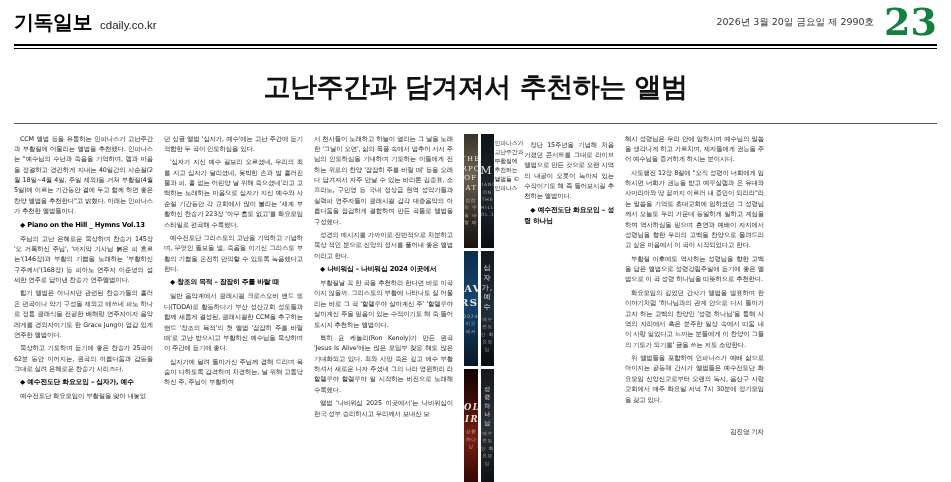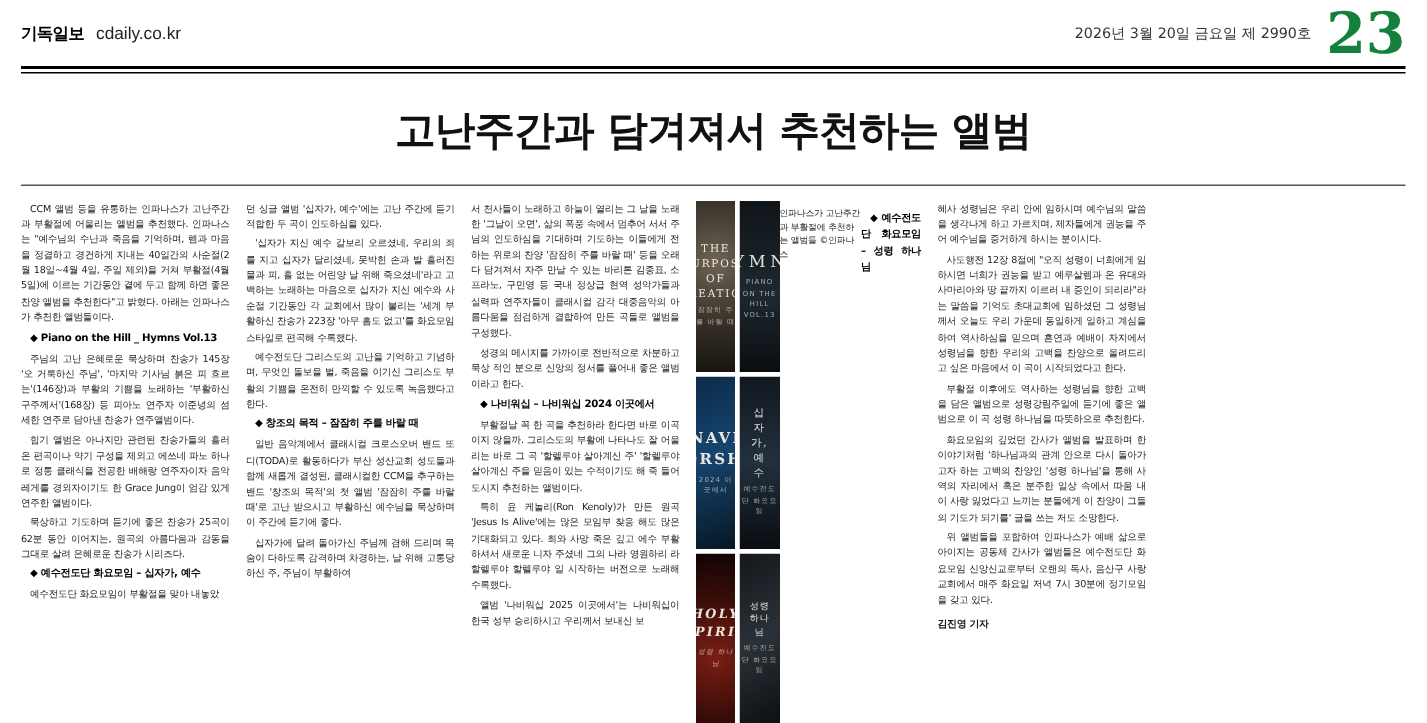--- a/index.html
+++ b/index.html
@@ -33,21 +33,21 @@
   }
   .logo-block {
     display: flex;
     align-items: baseline;
     gap: 8px;
     min-width: 220px;
   }
   .logo-title {
     font-family: "DejaVu Serif", "Liberation Serif", serif;
     font-weight: bold;
-    font-size: 11px;
+    font-size: 20px;
     letter-spacing: -0.5px;
     color: #000;
   }
   .logo-url {
     font-size: 11.5px;
     color: #222;
     font-family: "Liberation Sans", sans-serif;
   }
   .section-title {
     position: absolute;
@@ -211,23 +211,24 @@
   .art-body {
     margin-top: 6px;
     font-size: 6.4px;
     line-height: 1.62;
     text-align: justify;
     letter-spacing: -0.15px;
   }
   .art-body p { margin: 0 0 3px 0; text-indent: 6px; }
 
   .byline {
+    text-align: right;
     font-size: 6.6px;
-    font-weight: bold;
-    margin-top: 6px;
+    font-weight: normal;
+    margin-top: 22px;
     letter-spacing: -0.2px;
   }
 </style>
 </head>
 <body>
 
 <div class="page">
 
   <div class="masthead">
     <div class="logo-block">
@@ -309,20 +310,21 @@
         </div>
         <div class="album a6">
           <div class="inner">
             <div class="album-title">성령 하나님</div>
             <div class="album-sub">예수전도단 화요모임</div>
           </div>
         </div>
       </div>
       <div class="album-caption">인파나스가 고난주간과 부활절에 추천하는 앨범들 ©인파나스</div>
       <div class="art-body">
+        <p>창단 15주년을 기념해 처음 가졌던 콘서트를 그대로 라이브 앨범으로 만든 것으로 오랜 사역의 내공이 오롯이 녹아져 있는 수작이기도 해 즉 들어보시길 추천하는 앨범이다.</p>
         <p class="sub-head">◆ 예수전도단 화요모임 – 성령 하나님</p>
 
       </div>
     </div>
 
     <div class="col">
       <p class="noindent">혜사 성령님은 우리 안에 임하시며 예수님의 말씀을 생각나게 하고 가르치며, 제자들에게 권능을 주어 예수님을 증거하게 하시는 분이시다.</p>
       <p>사도행전 12장 8절에 "오직 성령이 너희에게 임하시면 너희가 권능을 받고 예루살렘과 온 유대와 사마리아와 땅 끝까지 이르러 내 증인이 되리라"라는 말씀을 기억도 초대교회에 임하셨던 그 성령님께서 오늘도 우리 가운데 동일하게 일하고 계심을 하여 역사하심을 믿으며 흔연과 예배이 자지에서 성령님을 향한 우리의 고백을 찬양으로 올려드리고 싶은 마음에서 이 곡이 시작되었다고 한다.</p>
       <p>부활절 이후에도 역사하는 성령님을 향한 고백을 담은 앨범으로 성령강림주일에 듣기에 좋은 앨범으로 이 곡 성령 하나님을 따뜻하으로 추천한다.</p>
       <p>화요모임의 깊었던 간사가 앨범을 발표하며 한 이야기처럼 '하나님과의 관계 안으로 다시 돌아가고자 하는 고백의 찬양인 '성령 하나님'을 통해 사역의 자리에서 혹은 분주한 일상 속에서 따움 내 이 사랑 잃었다고 느끼는 분들에게 이 찬양이 그들의 기도가 되기를' 글을 쓰는 저도 소망한다.</p>

